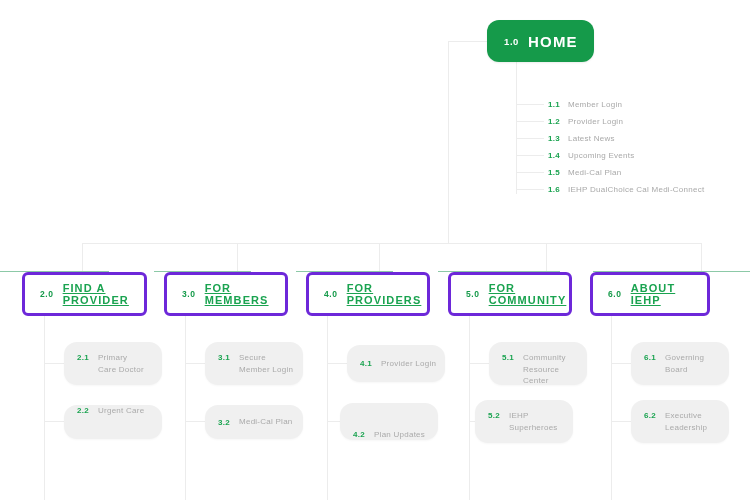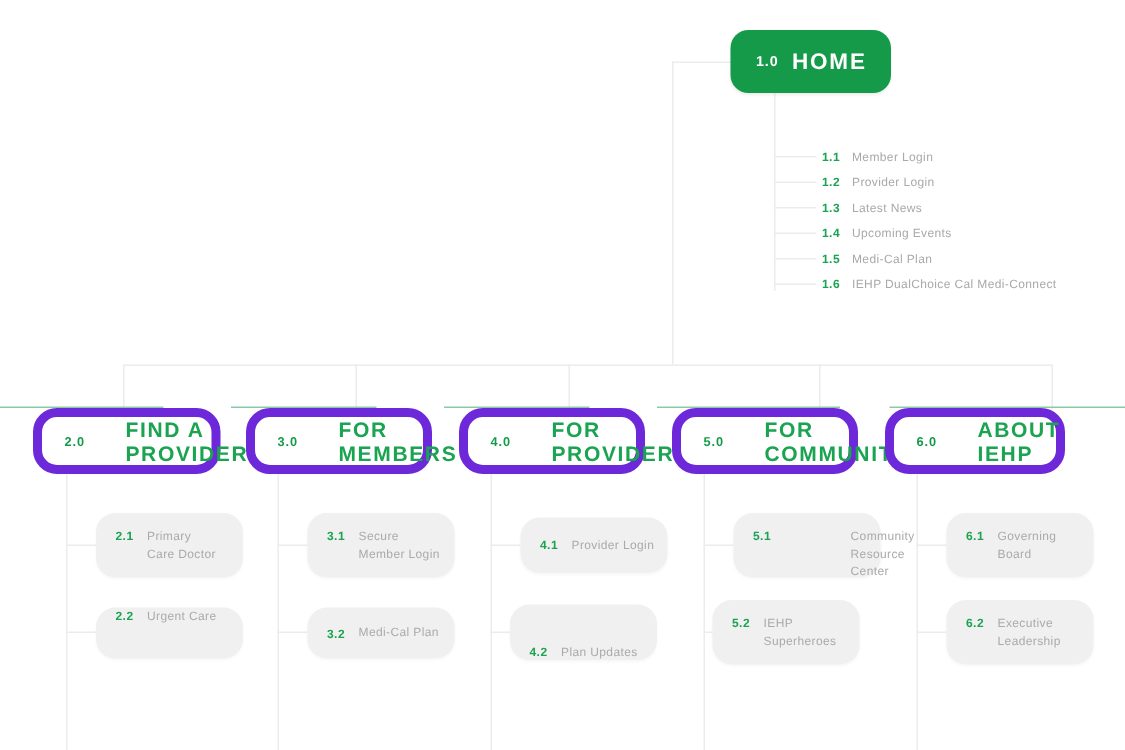--- a/index.html
+++ b/index.html
@@ -95,39 +95,40 @@
     color: #a9a9a9;
     font-size: 8px;
     letter-spacing: 0.25px;
   }
 
   
   .cat-node {
     position: absolute;
     top: 272px;
     height: 44px;
-    border: 6px solid #6d28d9;
-    border-radius: 16px;
+    border: 3px solid #6d28d9;
+    border-radius: 6px;
     background: #ffffff;
     display: flex;
     align-items: center;
   }
   .cat-num {
     color: #159a4a;
     font-size: 8.5px;
     font-weight: bold;
     letter-spacing: 0.6px;
     margin-left: 15px;
   }
   .cat-label {
     color: #1aa350;
-    font-size: 14px;
+    font-size: 11px;
     font-weight: bold;
     letter-spacing: 1.1px;
-    margin-left: 27px;
+    margin-left: 9px;
+    text-decoration: underline;
   }
 
   
   .child-node {
     position: absolute;
     background: #f0f0f0;
     border-radius: 13px;
     display: flex;
     align-items: flex-start;
     padding-top: 10px;
@@ -277,21 +278,21 @@
 
   <div class="child-node" style="left:347px; top:345px; width:98px; height:37px; align-items:center; padding-top:0;">
     <span class="child-num">4.1</span>
     <span class="child-label">Provider Login</span>
   </div>
   <div class="child-node" style="left:340px; top:403px; width:98px; height:37px; align-items:flex-end; padding-top:16px;">
     <span class="child-num">4.2</span>
     <span class="child-label">Plan Updates</span>
   </div>
 
-  <div class="child-node" style="left:489px; top:342px; width:98px; height:43px;gap:44px;">
+  <div class="child-node" style="left:489px; top:342px; width:98px; height:43px;">
     <span class="child-num">5.1</span>
     <span class="child-label">Community
 Resource Center</span>
   </div>
   <div class="child-node" style="left:475px; top:400px; width:98px; height:43px;">
     <span class="child-num">5.2</span>
     <span class="child-label">IEHP
 Superheroes</span>
   </div>
 

